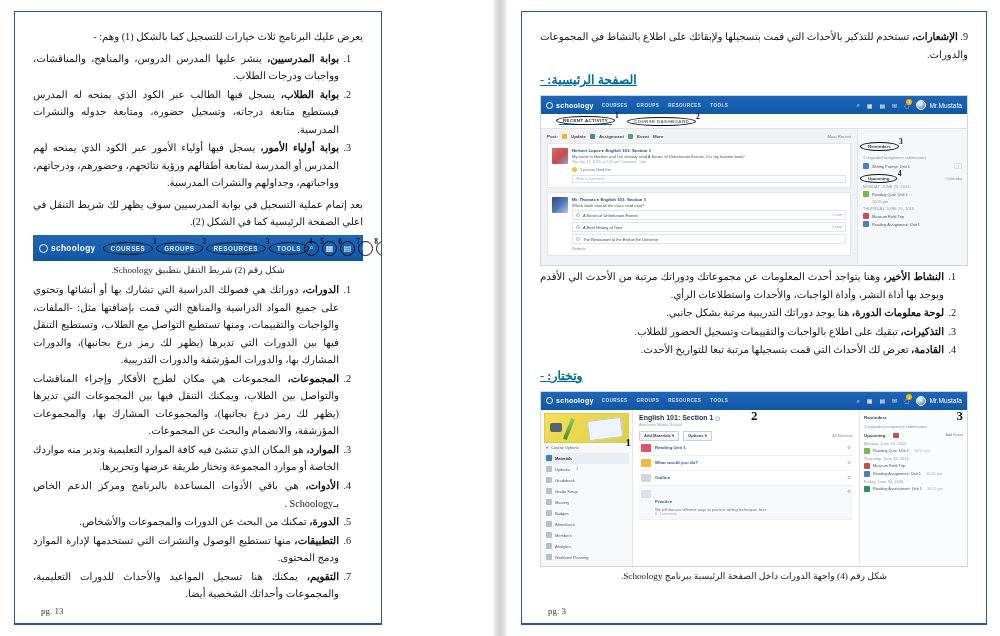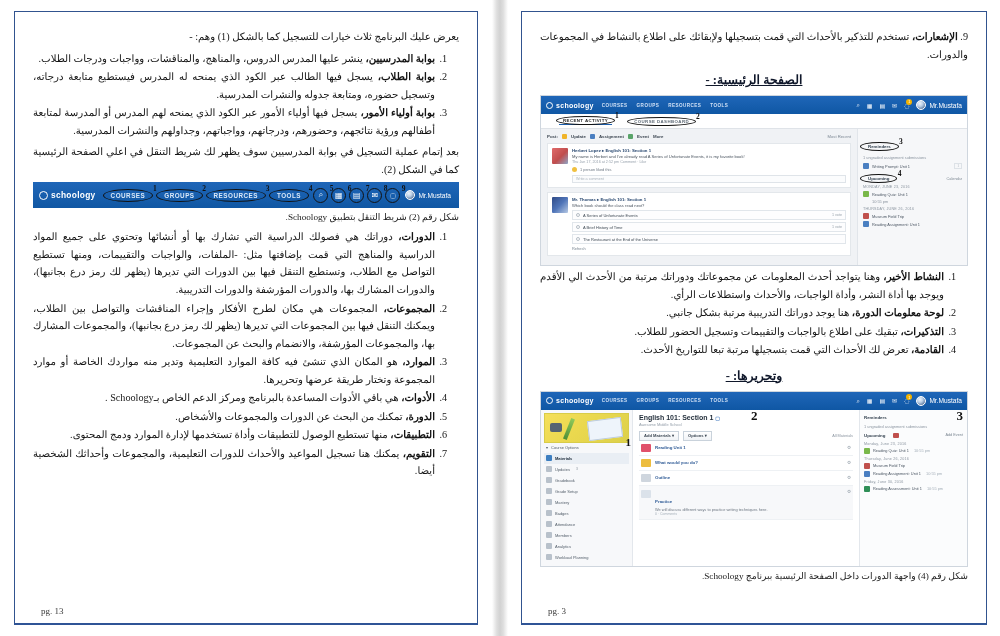--- a/index.html
+++ b/index.html
@@ -27,21 +27,21 @@
     position: relative;
     width: 492px;
     height: 636px;
     background: #ffffff;
     flex: 0 0 492px;
     padding: 0;
   }
   .page-inner {
     position: absolute;
     left: 14px; top: 11px;
-    width: 464px; height: 614px;
+    width: 368px; height: 614px;
     border: 1px solid #31538f;
     border-bottom: 2px solid #2f5496;
     background: #ffffff;
     overflow: hidden;
   }
   .page-right .page-inner { left: 13px; width: 466px; }
   .content {
     position: absolute;
     left: 18px; right: 18px; top: 16px;
     direction: rtl;
@@ -69,30 +69,31 @@
     text-align: justify;
     direction: rtl;
     padding-right: 2px;
   }
   ol.numlist > li::marker { font-weight: normal; }
   .b { font-weight: bold; }
   h2.section-head {
     font-size: 12.5px;
     font-weight: bold;
     text-decoration: underline;
-    color: #0f172a;
+    color: #0369a1;
     margin: 9px 0 7px 0;
     direction: rtl;
-    text-align: center;
+    text-align: left;
     letter-spacing: 0;
   }
   .caption {
     font-size: 9.2px;
     color: #1a1a1a;
     direction: rtl;
+    text-align: center;
     margin: 3px 0 6px 0;
   }
   .footer {
     position: absolute;
     left: 0; right: 0; bottom: 7px;
     direction: ltr;
     text-align: left;
     padding-left: 26px;
     font-size: 9px;
     color: #3a3a3a;
@@ -337,21 +338,21 @@
           </div>
         </div>
         <div class="caption">شكل رقم (2) شريط التنقل بتطبيق Schoology.</div>
 
         <ol class="numlist">
           <li><span class="b">الدورات،</span><span> دوراتك هي فصولك الدراسية التي تشارك بها أو أنشائها وتحتوي على جميع المواد الدراسية والمناهج التي قمت بإضافتها مثل: -الملفات، والواجبات والتقييمات، ومنها تستطيع التواصل مع الطلاب، وتستطيع التنقل فيها بين الدورات التي تديرها (يظهر لك رمز درع بجانبها)، والدورات المشارك بها، والدورات المؤرشفة والدورات التدريبية.</span></li>
           <li><span class="b">المجموعات،</span><span> المجموعات هي مكان لطرح الأفكار وإجراء المناقشات والتواصل بين الطلاب، ويمكنك التنقل فيها بين المجموعات التي تديرها (يظهر لك رمز درع بجانبها)، والمجموعات المشارك بها، والمجموعات المؤرشفة، والانضمام والبحث عن المجموعات.</span></li>
           <li><span class="b">الموارد،</span><span> هو المكان الذي تنشئ فيه كافة الموارد التعليمية وتدير منه مواردك الخاصة أو موارد المجموعة وتختار طريقة عرضها وتحريرها.</span></li>
           <li><span class="b">الأدوات،</span><span> هي باقي الأدوات المساعدة بالبرنامج ومركز الدعم الخاص بـSchoology .</span></li>
           <li><span class="b">الدورة،</span><span> تمكنك من البحث عن الدورات والمجموعات والأشخاص.</span></li>
-          <li><span class="b">التطبيقات،</span><span> منها تستطيع الوصول للتطبيقات وأداة تستخدمها لإدارة الموارد ودمج المحتوى.</span></li>
+          <li><span class="b">التطبيقات،</span><span> منها تستطيع الوصول والنشرات التي تستخدمها لإدارة الموارد ودمج المحتوى.</span></li>
           <li><span class="b">التقويم،</span><span> يمكنك هنا تسجيل المواعيد والأحداث للدورات التعليمية، والمجموعات وأحداثك الشخصية أيضا.</span></li>
         </ol>
 
       </div>
       <div class="footer">pg. 13</div>
     </div>
   </div>
 
   <div class="gutter"></div>
 
@@ -513,21 +514,21 @@
           </div>
         </div>
 
         <ol class="numlist">
           <li><span class="b">النشاط الأخير،</span><span> وهنا يتواجد أحدث المعلومات عن مجموعاتك ودوراتك مرتبة من الأحدث الي الأقدم ويوجد بها أداة النشر، وأداة الواجبات، والأحداث واستطلاعات الرأي.</span></li>
           <li><span class="b">لوحة معلومات الدورة،</span><span> هنا يوجد دوراتك التدريبية مرتبة بشكل جانبي.</span></li>
           <li><span class="b">التذكيرات،</span><span> تبقيك على اطلاع بالواجبات والتقييمات وتسجيل الحضور للطلاب.</span></li>
           <li><span class="b">القادمة،</span><span> تعرض لك الأحداث التي قمت بتسجيلها مرتبة تبعا للتواريخ الأحدث.</span></li>
         </ol>
 
-        <h2 class="section-head">وتحريرها: -</h2>
+        <h2 class="section-head">وتختار: -</h2>
 
         <div class="shot">
           <div class="shot-top">
             <div class="sch-logo">
               <span class="mark"></span>
               <span>schoology</span>
             </div>
             <div class="shot-nav">
               <span>COURSES</span>
               <span>GROUPS</span>

